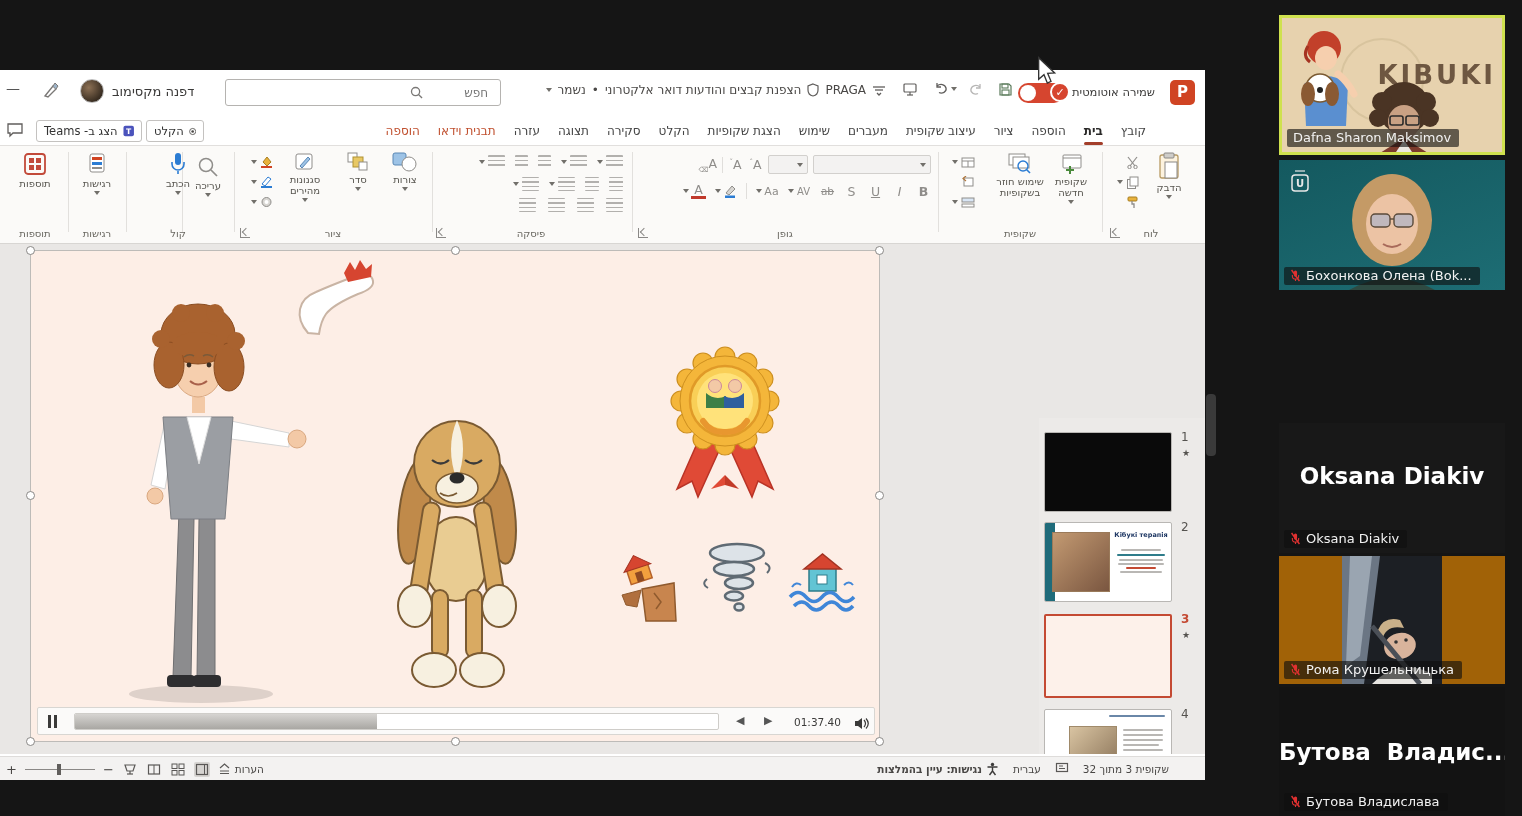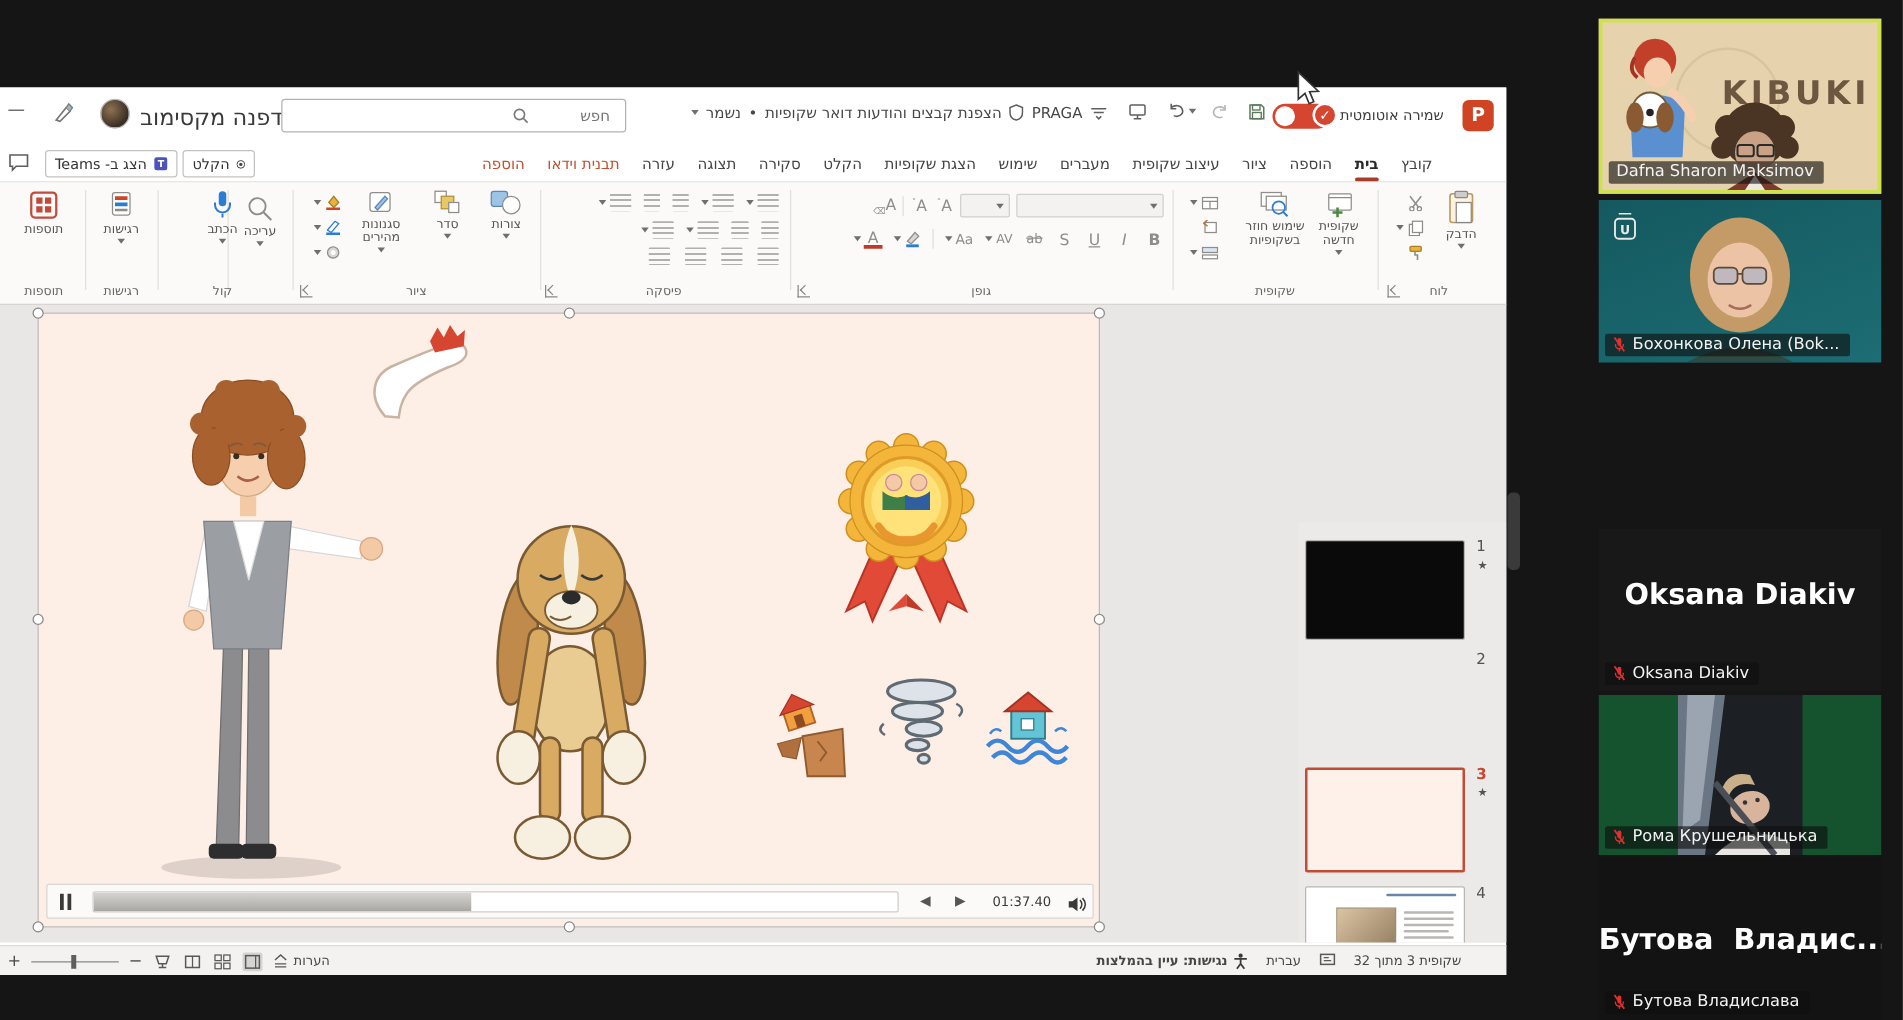--- a/index.html
+++ b/index.html
@@ -3,21 +3,21 @@
 <meta charset="utf-8">
 <style>
   html,body{margin:0;padding:0;background:#000;}
   *{box-sizing:border-box;font-family:"DejaVu Sans","Liberation Sans",sans-serif;}
   .screen{position:relative;width:1522px;height:816px;background:#151515;overflow:hidden;}
   .abs{position:absolute;}
   
   .ppt{left:0;top:70px;width:1205px;height:710px;background:#fff;}
   .titlebar{left:0;top:0;width:100%;height:46px;background:#fff;}
   .tb-min{left:6px;top:10px;font-size:14px;color:#555;}
-  .tb-user{left:112px;top:14px;font-size:18px;color:#3b3a39;direction:rtl;}
+  .tb-user{left:112px;top:14px;font-size:13px;color:#3b3a39;direction:rtl;}
   .avatar{left:80px;top:9px;width:24px;height:24px;border-radius:50%;background:radial-gradient(circle at 35% 35%,#8d7155,#3a2e22 70%);border:1px solid #bbb;}
   .searchbox{left:225px;top:9px;width:276px;height:27px;border:1px solid #b5b3b0;border-radius:3px;background:#fff;display:flex;align-items:center;justify-content:flex-start;direction:rtl;padding:0 10px;gap:7px;color:#7a7876;}
   .searchbox input{border:none;outline:none;width:60px;font-size:12px;direction:rtl;color:#605e5c;background:transparent;}
   .doccluster{left:508px;top:13px;width:358px;direction:rtl;display:flex;align-items:center;gap:6px;font-size:12px;color:#494745;white-space:nowrap;overflow:hidden;}
   .qat{top:12px;color:#605e5c;}
   .toggle{left:1018px;top:13px;width:46px;height:20px;background:#d6452f;border-radius:10px;}
   .toggle .knob{position:absolute;left:2px;top:2px;width:16px;height:16px;border-radius:50%;background:#fff;}
   .toggle .chk{position:absolute;right:-6px;top:-1px;width:20px;height:20px;border-radius:50%;background:#d6452f;border:2px solid #fff;color:#fff;font-size:11px;line-height:17px;text-align:center;font-weight:bold;}
   .autosave{left:1072px;top:15px;font-size:11.5px;color:#3b3a39;direction:rtl;}
   .pptlogo{left:1170px;top:10px;width:25px;height:25px;background:#d04423;border-radius:5px;color:#fff;font-weight:bold;font-size:15px;text-align:center;line-height:25px;}
@@ -99,21 +99,21 @@
             <circle cx="6" cy="6" r="4.4" fill="none" stroke="#7a7876" stroke-width="1.4"></circle>
             <line x1="9.4" y1="9.4" x2="13" y2="13" stroke="#7a7876" stroke-width="1.4"></line>
           </svg>
       </div>
 
       <div class="abs doccluster">
         <span>PRAGA</span>
         <svg width="12" height="14" viewBox="0 0 12 14">
             <path d="M6 1 L11 3 V7 C11 10.5 8.5 12.5 6 13 C3.5 12.5 1 10.5 1 7 V3 Z" fill="none" stroke="#605e5c" stroke-width="1.2"></path>
           </svg>
-        <span>הצפנת קבצים והודעות דואר שקופיות</span>
+        <span>הצפנת קבצים והודעות דואר אלקטרוני</span>
         <span>•</span>
         <span>נשמר</span>
         <span class="dd"></span>
       </div>
 
       <span class="abs qat" style="left:872px;">
         <svg width="14" height="14" viewBox="0 0 14 14">
             <line x1="1" y1="4" x2="13" y2="4" stroke="#605e5c" stroke-width="1.3"></line>
             <line x1="3" y1="7" x2="11" y2="7" stroke="#605e5c" stroke-width="1.3"></line>
             <path d="M5 10 L7 12 L9 10" fill="none" stroke="#605e5c" stroke-width="1.3"></path>
@@ -638,20 +638,33 @@
         <span class="hdl" style="left:-5px;bottom:-5px;"></span>
         <span class="hdl" style="left:420px;bottom:-5px;"></span>
         <span class="hdl" style="right:-5px;bottom:-5px;"></span>
       </div>
 
       <div class="abs thumbs">
         <div class="thumb" style="top:14px;height:80px;background:#0a0a0a;"></div>
         <span class="tnum" style="top:12px;">1</span>
         <span class="star" style="top:30px;"></span>
 
+        <div class="thumb" style="top:104px;height:80px;">
+          <div style="position:absolute;left:0;top:0;width:10px;height:100%;background:#1f6b7a;"></div>
+          <div style="position:absolute;left:7px;top:9px;width:58px;height:60px;background:linear-gradient(135deg,#c39a72,#7a5640);border:1px solid #9a7a5a;"></div>
+          <div style="position:absolute;right:3px;top:8px;width:54px;font-size:6.5px;font-weight:bold;color:#1f3864;text-align:center;">Кібукі терапія</div>
+          <div style="position:absolute;right:4px;top:24px;width:52px;">
+            <div class="ln" style="width:40px;margin:2px auto;"></div>
+            <div class="ln" style="width:48px;height:2px;background:#2e7c8a;margin:3px auto;"></div>
+            <div class="ln" style="width:44px;margin:2px auto;"></div>
+            <div class="ln" style="width:46px;margin:2px auto;"></div>
+            <div class="ln" style="width:30px;margin:2px auto;background:#c44a33;"></div>
+            <div class="ln" style="width:42px;margin:2px auto;"></div>
+          </div>
+        </div>
         <span class="tnum" style="top:102px;">2</span>
 
         <div class="thumb" style="top:196px;height:84px;background:#fdf1ea;border:2px solid #c44a33;"></div>
         <span class="tnum sel" style="top:194px;">3</span>
         <span class="star" style="top:212px;"></span>
 
         <div class="thumb" style="top:291px;height:84px;">
           <div class="ln" style="width:56px;margin:5px 6px 4px auto;background:#6a87a8;"></div>
           <div style="position:absolute;left:24px;top:16px;width:48px;height:46px;background:linear-gradient(135deg,#d9c4a2,#8a7358);border:1px solid #a08a6a;"></div>
 
@@ -802,21 +815,21 @@
       <svg width="11" height="13" viewBox="0 0 14 16">
           <rect x="5" y="1.5" width="4" height="8" rx="2" fill="#e03131"></rect>
           <path d="M3 7.5 v1 a4 4 0 0 0 8 0 v-1" stroke="#e03131" fill="none" stroke-width="1.4"></path>
           <line x1="7" y1="12.5" x2="7" y2="15" stroke="#e03131" stroke-width="1.4"></line>
           <line x1="2" y1="1" x2="12" y2="15" stroke="#e03131" stroke-width="1.8"></line>
         </svg>
       <span>Oksana Diakiv</span>
     </div>
   </div>
 
-  <div class="abs tile" style="top:556px;height:128px;background:#14532d;">
+  <div class="abs tile" style="top:556px;height:128px;background:#a16207;">
     <div class="abs" style="left:63px;top:0;width:100px;height:128px;background:#1c1f24;">
       <svg width="100" height="128" viewBox="0 0 100 128">
         <polygon points="0,0 38,0 22,128 0,128" fill="#6b7684"></polygon>
         <polygon points="8,0 30,0 18,100 4,110" fill="#9aa5b1"></polygon>
         <ellipse cx="58" cy="90" rx="16" ry="13" fill="#d9b49c" transform="rotate(-15 58 90)"></ellipse>
         <path d="M40 84 q4 -16 22 -12 l-4 -8 q-16 -4 -22 10 Z" fill="#c9b089"></path>
         <circle cx="54" cy="86" r="1.8" fill="#333"></circle>
           <circle cx="64" cy="84" r="1.8" fill="#333"></circle>
         <path d="M30 128 q28 -28 60 -10 l0 10 Z" fill="#e8e6e2"></path>
         <line x1="30" y1="70" x2="78" y2="128" stroke="#4a4f57" stroke-width="5"></line>

